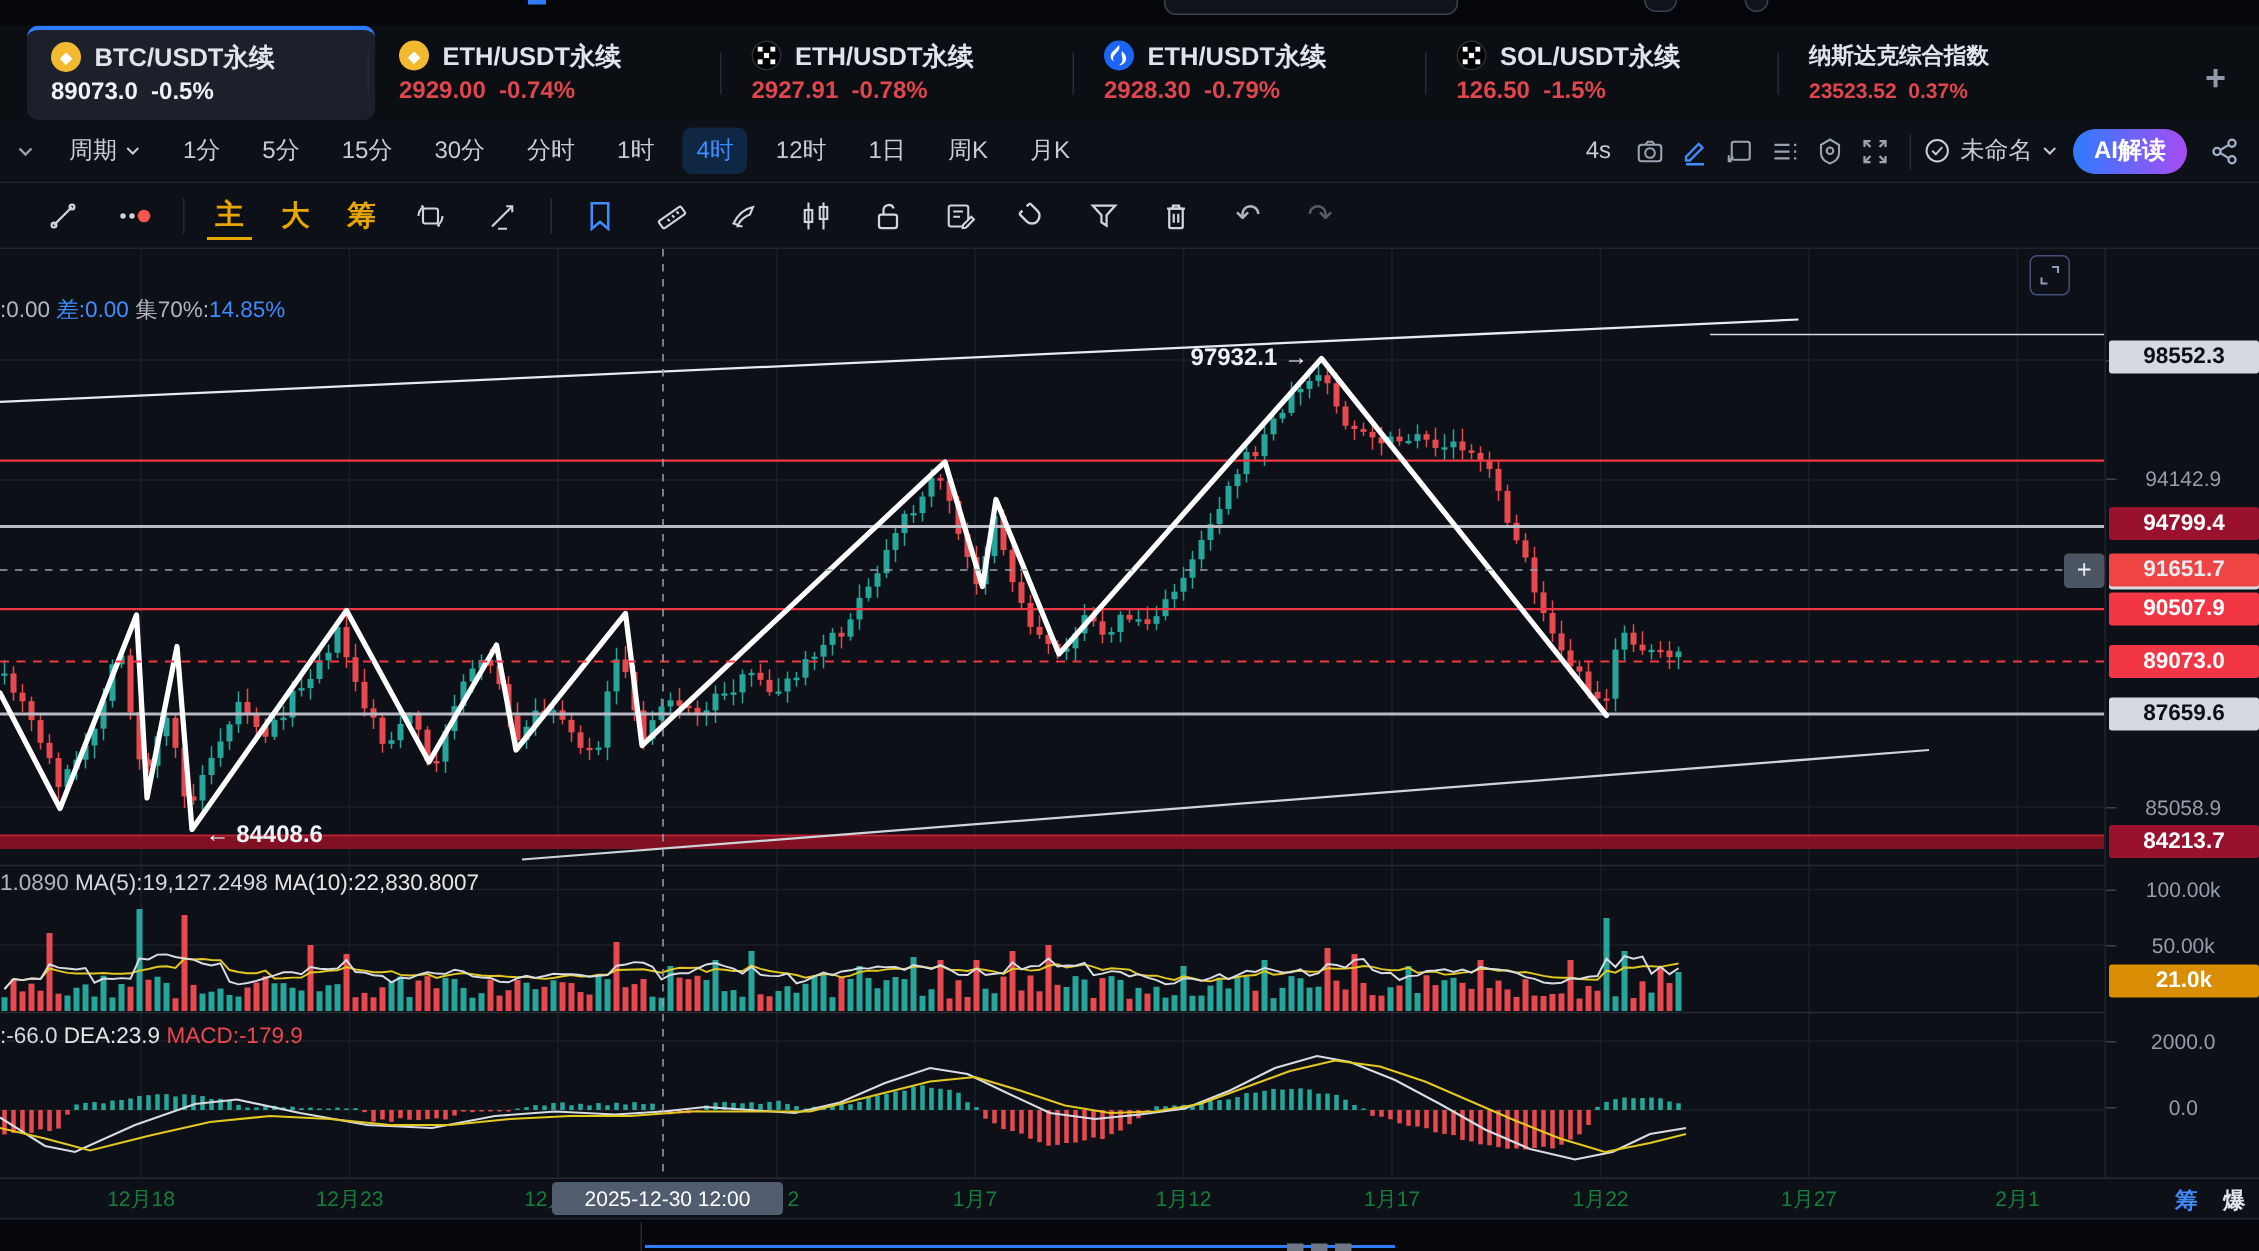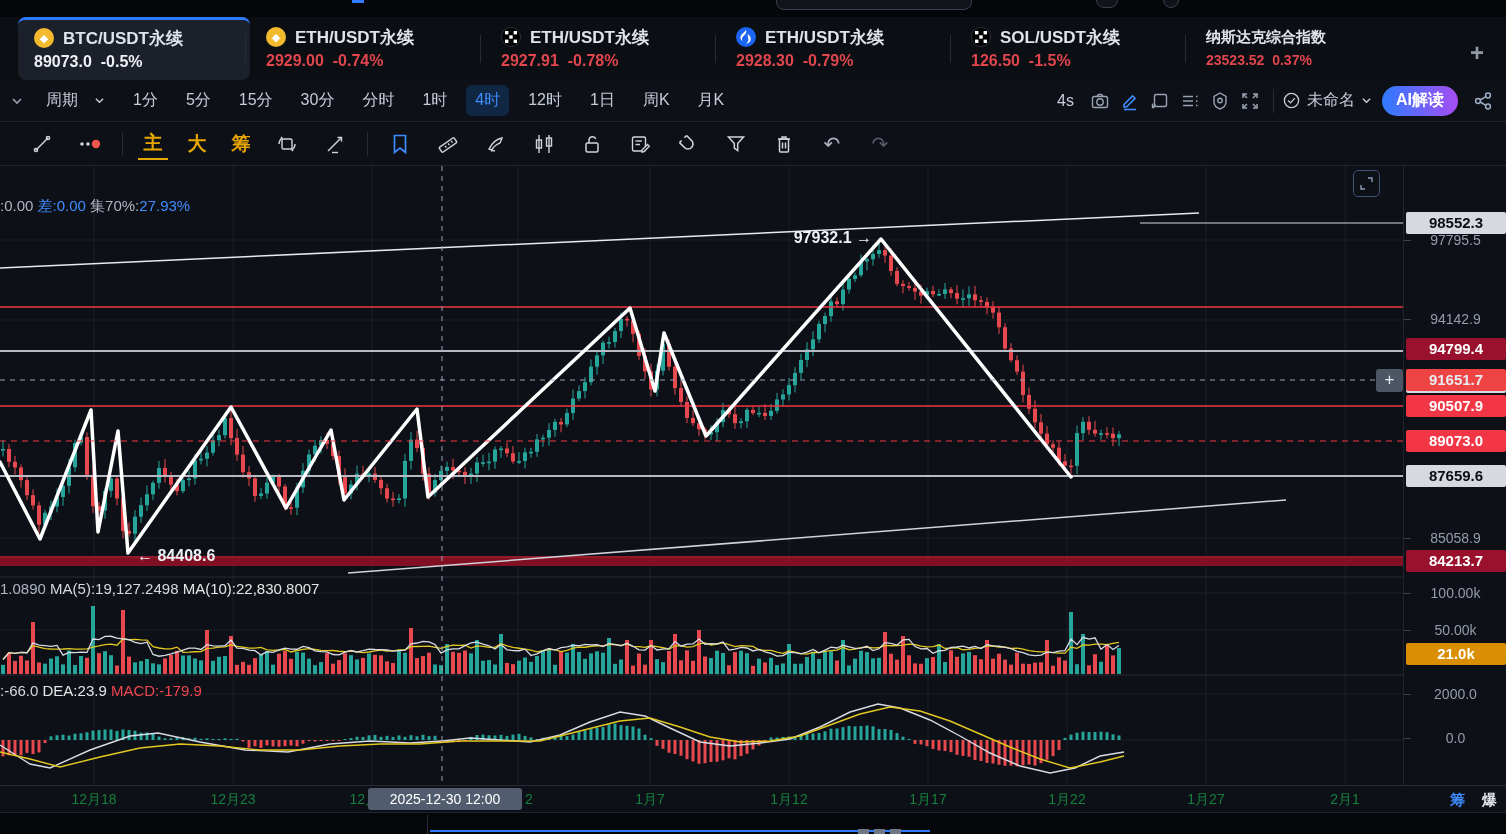--- a/index.html
+++ b/index.html
@@ -169,21 +169,21 @@
       </div>
       <div id="tab-add">+</div>
     </div>
 
   <div id="tfbar">
     <span class="icon-btn" style="margin-left:2px">
       <svg width="14" height="14" viewBox="0 0 14 14">
           <polyline points="3,5 7,9 11,5" fill="none" stroke="currentColor" stroke-width="1.6"></polyline>
         </svg>
     </span>
-    <span class="tf-item" style="display:flex;align-items:center;gap:16px">
+    <span class="tf-item" style="display:flex;align-items:center;gap:5px">
       <span>周期</span>
       <svg width="11" height="11" viewBox="0 0 12 12">
           <polyline points="2,4 6,8 10,4" fill="none" stroke="currentColor" stroke-width="1.5"></polyline>
         </svg>
     </span>
     <span id="tf-items" style="display:flex">
         <span class="tf-item">1分</span>
         <span class="tf-item">5分</span>
         <span class="tf-item">15分</span>
         <span class="tf-item">30分</span>
@@ -1143,21 +1143,21 @@
         <line x1="0" y1="441" x2="1403" y2="441" stroke="#f23645" stroke-width="1.2" stroke-dasharray="6 5"></line>
         <line x1="442" y1="166" x2="442" y2="785" stroke="#98a1b3" stroke-width="1" stroke-dasharray="5 5"></line>
         <line x1="0" y1="380" x2="1403" y2="380" stroke="#98a1b3" stroke-width="1" stroke-dasharray="5 5"></line>
         <text x="872" y="243" text-anchor="end" fill="#eef1f5" font-size="16" font-weight="bold">97932.1 →</text>
         <text x="137" y="561" text-anchor="start" fill="#eef1f5" font-size="16" font-weight="bold">← 84408.6</text>
       </svg>
 
     <div class="ov-label" style="left:0; top:31px;">
       <span class="t-gray">:0.00</span>
       <span class="t-blue">差:0.00</span>
-      <span class="t-gray">集70%:</span><span class="t-blue">27.93%</span>
+      <span class="t-gray">集70%:</span><span class="t-blue">14.85%</span>
     </div>
     <div class="ov-label" style="left:0; top:414px;">
       <span class="t-gray">1.0890</span>
       <span class="t-white">MA(5):19,127.2498</span>
       <span class="t-yellow">MA(10):22,830.8007</span>
     </div>
     <div class="ov-label" style="left:0; top:516px;">
       <span class="t-white">:-66.0</span>
       <span class="t-yellow">DEA:23.9</span>
       <span class="t-red">MACD:-179.9</span>
@@ -1180,21 +1180,21 @@
       <div class="ax-mark" style="top: 372px;"></div>
       <div class="ax-tick" style="top: 372px;">85058.9</div>
       <div class="ax-mark" style="top: 427px;"></div>
       <div class="ax-tick" style="top: 427px;">100.00k</div>
       <div class="ax-mark" style="top: 464px;"></div>
       <div class="ax-tick" style="top: 464px;">50.00k</div>
       <div class="ax-mark" style="top: 528px;"></div>
       <div class="ax-tick" style="top: 528px;">2000.0</div>
       <div class="ax-mark" style="top: 572px;"></div>
       <div class="ax-tick" style="top: 572px;">0.0</div>
-      <div class="ax-badge bk-light" style="top: 57px;">98552.3</div>
+      <div class="ax-badge bk-light" style="top: 72px;">98552.3</div>
       <div class="ax-badge bk-darkred" style="top: 140px; margin-top: 43px;">94799.4</div>
       <div class="ax-badge bk-light" style="top: 196px; margin-top: 20px;">92813.0</div>
       <div class="ax-badge bk-slate" style="top: 214px;">91651.7</div>
       <div class="ax-badge bk-red" style="top: 240px;">90507.9</div>
       <div class="ax-badge bk-red" style="top: 275px;">89073.0</div>
       <div class="ax-badge bk-light" style="top: 310px;">87659.6</div>
       <div class="ax-badge bk-darkred" style="top: 395px;">84213.7</div>
       <div class="ax-badge bk-orange" style="top: 488px;">21.0k</div>
     </div>
 

